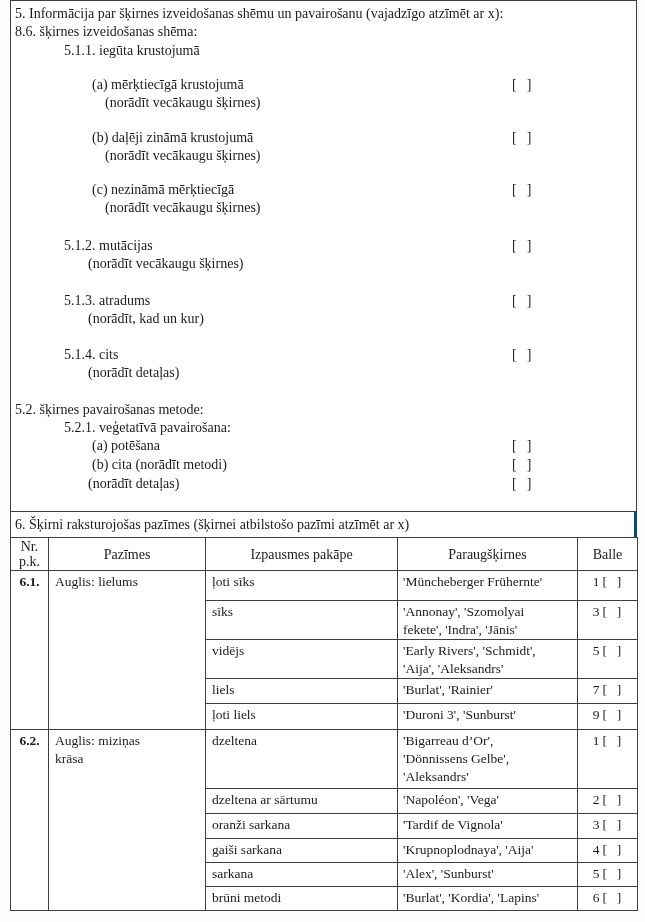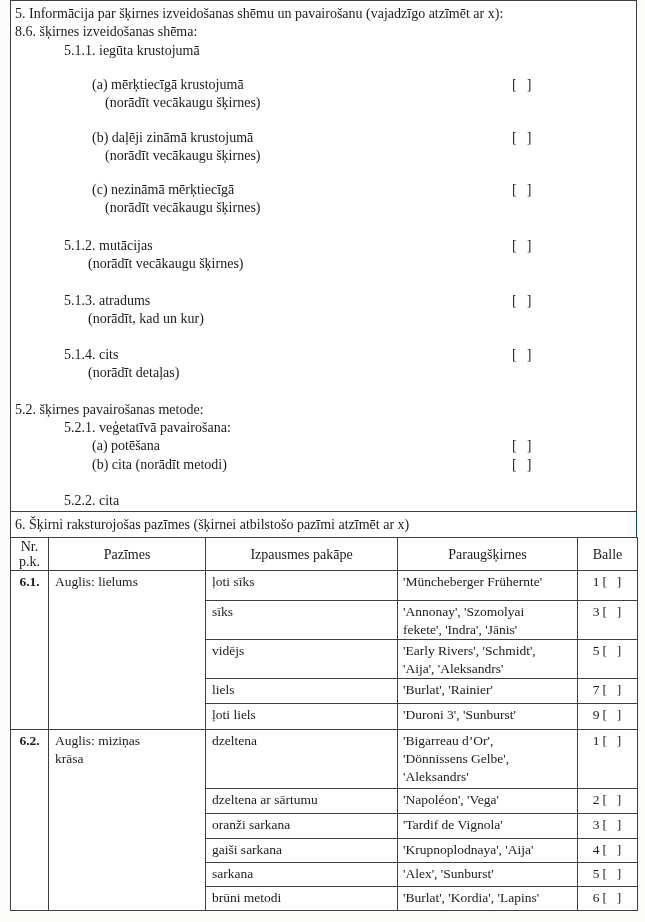--- a/index.html
+++ b/index.html
@@ -32,21 +32,21 @@
   .ind2  { padding-left:81px; }
   .ind2n { padding-left:94px; }
   .cb {
     position:absolute; left:501px; top:0;
     white-space:pre; font-size:14px; letter-spacing:1px; color:#222;
     cursor:pointer;
   }
 
   
   .sec6title {
-    border-left:1px solid #3e3e3e; border-right:1px solid #0c4a6e;
+    border-left:1px solid #3e3e3e; border-right:3px solid #0c4a6e;
     height:25px; font-size:14px; line-height:25px; padding-left:4px;
     white-space:nowrap; overflow:hidden;
   }
 
   
   table { border-collapse:collapse; width:627px; table-layout:fixed; }
   th, td { border:1px solid #3e3e3e; font-weight:normal; font-size:13.5px; }
   thead th { text-align:center; vertical-align:middle; height:33px; line-height:15px; font-size:14px; }
   tbody td { vertical-align:top; padding-top:2px; line-height:18px; }
   td.c-nr     { text-align:center;font-weight:bold; }
@@ -81,21 +81,20 @@
     <div class="line ind1" style="margin-top:20px"><span>5.1.2. mutācijas</span><span class="cb">[  ]</span></div>
     <div class="line ind1n" style="margin-top:0"><span>(norādīt vecākaugu šķirnes)</span></div>
     <div class="line ind1" style="margin-top:19px"><span>5.1.3. atradums</span><span class="cb">[  ]</span></div>
     <div class="line ind1n" style="margin-top:0"><span>(norādīt, kad un kur)</span></div>
     <div class="line ind1" style="margin-top:18px"><span>5.1.4. cits</span><span class="cb">[  ]</span></div>
     <div class="line ind1n" style="margin-top:0"><span>(norādīt detaļas)</span></div>
     <div class="line ind0" style="margin-top:19px"><span>5.2. šķirnes pavairošanas metode:</span></div>
     <div class="line ind1" style="margin-top:0"><span>5.2.1. veģetatīvā pavairošana:</span></div>
     <div class="line ind2" style="margin-top:0"><span>(a) potēšana</span><span class="cb">[  ]</span></div>
     <div class="line ind2" style="margin-top:1px"><span>(b) cita (norādīt metodi)</span><span class="cb">[  ]</span></div>
-    <div class="line ind1" style="margin-top:18px"><span>5.2.2. cita</span></div>
     <div class="line ind1n" style="margin-top:1px"><span>(norādīt detaļas)</span><span class="cb">[  ]</span></div>
   </div>
 
   <div class="sec6title"><span>6. Šķirni raksturojošas pazīmes (šķirnei atbilstošo pazīmi atzīmēt ar x)</span></div>
 
   <table>
     <colgroup>
         <col style="width:38px">
         <col style="width:157px">
         <col style="width:192px">

